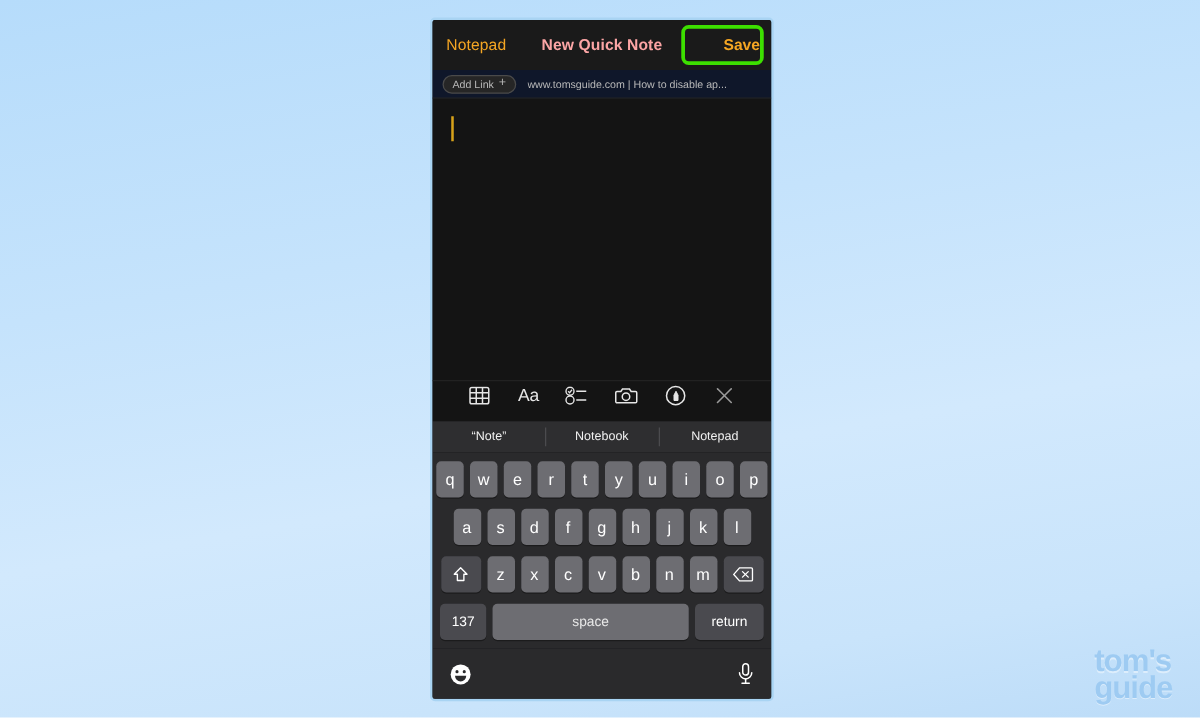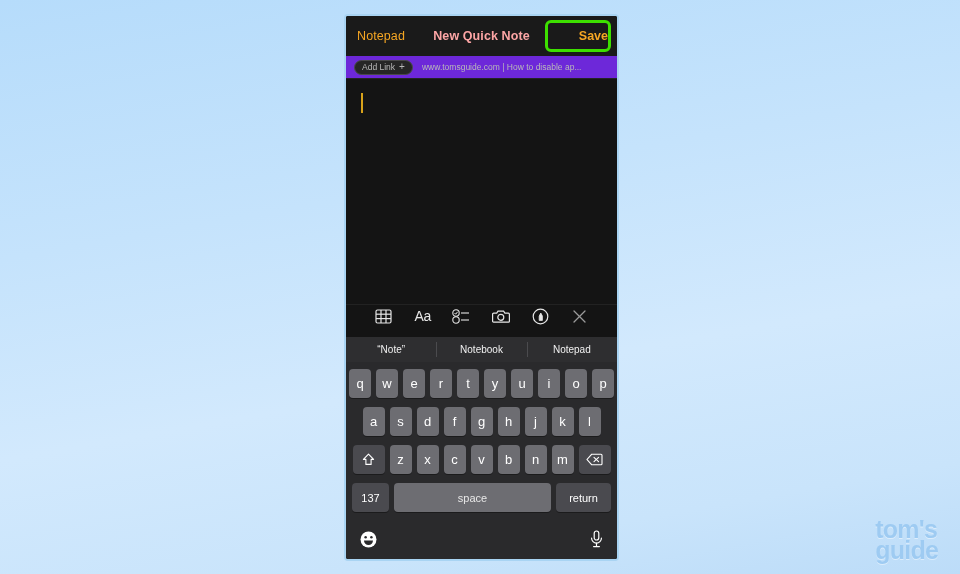--- a/index.html
+++ b/index.html
@@ -52,21 +52,21 @@
     width: 66px; height: 32px;
     border: 3px solid #3de000;
     border-radius: 6px;
     display: flex; align-items: center; justify-content: flex-end;
   }
   #save-btn { color: #f5a623; font-size: 12.5px; font-weight: 700; }
 
   
   #linkbar {
     height: 23px; flex: 0 0 auto;
-    background: #6d28d9;
+    background: #0f172a;
     display: flex; align-items: center;
     padding: 0 8px;
     gap: 9px;
     border-bottom: 1px solid #242424;
   }
   #add-link-chip {
     display: inline-flex; align-items: center; gap: 4px;
     border: 1px solid #4a4a4a;
     background: #262626;
     border-radius: 9px;

